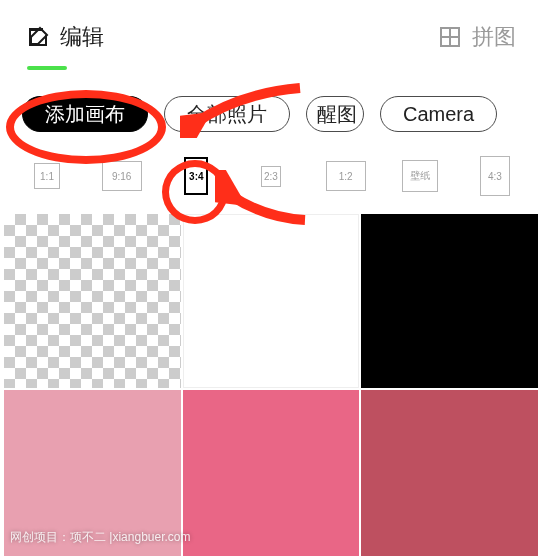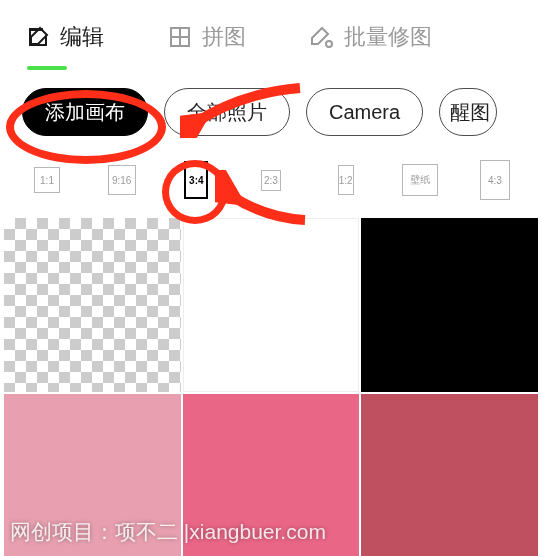--- a/index.html
+++ b/index.html
@@ -11,20 +11,21 @@
     overflow: hidden;
     position: relative;
   }
 
   
   .tab-row {
     display: flex;
     align-items: center;
     gap: 64px;
     padding: 22px 26px 14px 26px;
+    justify-content: space-between;
   }
   .tab {
     display: flex;
     align-items: center;
     gap: 10px;
     font-size: 22px;
     color: #9a9a9a;
     cursor: pointer;
     position: relative;
   }
@@ -44,31 +45,32 @@
   
   .chip-row {
     display: flex;
     align-items: center;
     gap: 16px;
     padding: 22px 14px 10px 22px;
     overflow: hidden;
   }
   .chip {
     flex: 0 0 auto;
-    height: 48px;
+    height: 36px;
     padding: 0 22px;
     border-radius: 26px;
     border: 1.5px solid #4c4c4c;
     font-size: 20px;
     display: flex;
     align-items: center;
     color: #222;
     background: #fff;
     cursor: pointer;
     white-space: nowrap;
+    margin-top: 8px;
   }
   .chip.primary {
     background: #000;
     color: #fff;
     border-color: #000;
   }
   .chip.cut { padding-right: 6px; padding-left:10px;} 
 
   
   .ratio-row {
@@ -144,21 +146,21 @@
     border: 7px solid #ff2e19;
     border-radius: 50%;
   }
   .arrow svg { display:block; }
 
   .watermark {
     position: absolute;
     left: 10px;
     bottom: 10px;
     color: rgba(255,255,255,0.85);
-    font-size: 21px;
+    font-size: 12px;
     text-shadow: 0 0 4px rgba(0,0,0,.4);
   }
 </style>
 </head>
 <body>
 
 <div class="tab-row">
   <div class="tab active">
     <span class="ico">
       <svg viewBox="0 0 24 24" fill="none" stroke="#1a1a1a" stroke-width="2">
@@ -170,70 +172,61 @@
   </div>
   <div class="tab">
     <span class="ico">
       <svg viewBox="0 0 24 24" fill="none" stroke="#9a9a9a" stroke-width="2">
         <rect x="3" y="3" width="18" height="18"></rect>
           <path d="M12 3v18M3 12h18"></path>
       </svg>
     </span>
     <span>拼图</span>
   </div>
-  <div class="tab">
-    <span class="ico">
-      <svg viewBox="0 0 24 24" fill="none" stroke="#9a9a9a" stroke-width="2">
-        <path d="M12 3l6 6-10 10H2v-6z"></path>
-          <circle cx="19" cy="19" r="3"></circle>
-      </svg>
-    </span>
-    <span>批量修图</span>
-  </div>
 </div>
 <div class="underline"></div>
 
 <div class="chip-row">
   <div class="chip primary">
     <span>添加画布</span>
   </div>
   <div class="chip">
     <span>全部照片</span>
   </div>
+  <div class="chip cut">
+    <span>醒图</span>
+  </div>
   <div class="chip">
     <span>Camera</span>
   </div>
-  <div class="chip cut">
-    <span>醒图</span>
-  </div>
 </div>
 
 <div class="ratio-row">
   <div class="ratio-item">
     <div class="ratio-box" style="width:26px;height:26px">
       <span>1:1</span>
     </div>
   </div>
   <div class="ratio-item">
-    <div class="ratio-box" style="width:28px;height:30px">
+    <div class="ratio-box" style="width:40px;height:30px">
       <span>9:16</span>
     </div>
   </div>
   <div class="ratio-item active">
     <div class="ratio-box" style="width:24px;height:38px">
       <span>3:4</span>
     </div>
   </div>
   <div class="ratio-item">
     <div class="ratio-box" style="width:20px;height:21px">
       <span>2:3</span>
     </div>
   </div>
   <div class="ratio-item">
-    <div class="ratio-box" style="width:16px;height:30px">
+    <div class="ratio-box" style="width:40px;height:30px">
       <span>1:2</span>
     </div>
   </div>
   <div class="ratio-item">
     <div class="ratio-box" style="width:36px;height:32px">
       <span>壁纸</span>
     </div>
   </div>
   <div class="ratio-item">
     <div class="ratio-box" style="width:30px;height:40px">

